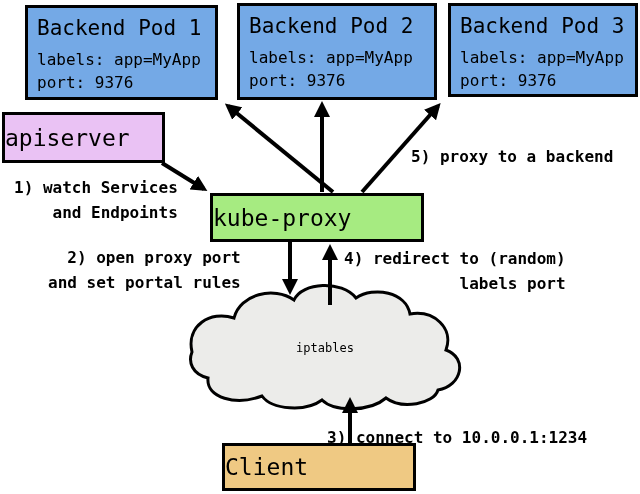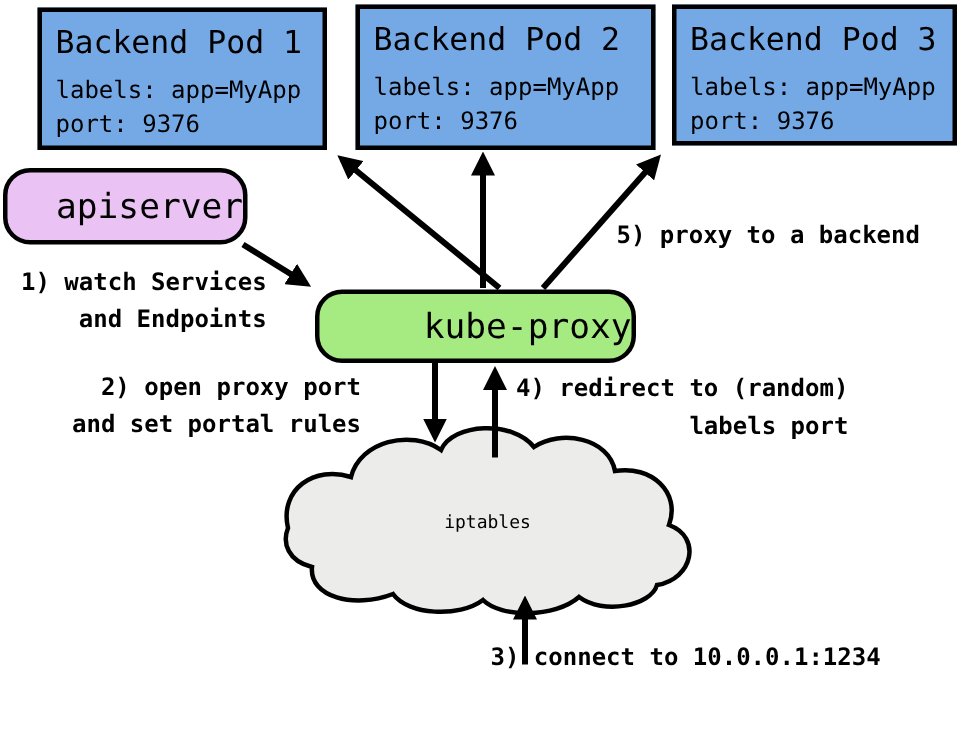--- a/index.html
+++ b/index.html
@@ -16,22 +16,22 @@
     box-sizing:border-box;
     border:3px solid #000;
   }
   .pod{
     background:#74A9E6;
     padding:6px 9px;
   }
   .pod-title{font-size:21px;line-height:28px;color:#000;margin:0 0 6px 0;white-space:nowrap;}
   .pod-detail{font-size:16px;line-height:23px;color:#000;white-space:nowrap;}
   .label-box{
-    display:flex;align-items:center;justify-content:flex-end;
-    font-size:23px;color:#000;border-radius:18px;
+    display:flex;align-items:center;justify-content:flex-start;
+    font-size:23px;color:#000;
   }
   #apiserver-box{left:2px;top:112px;width:163px;height:51px;background:#EAC2F4;}
   #kube-proxy-box{left:210px;top:193px;width:214px;height:49px;background:#A6EB81;}
   #client-box{left:222px;top:443px;width:194px;height:48px;background:#EFC983;}
   #pod-1{left:25px;top:5px;width:193px;height:95px;}
   #pod-2{left:237px;top:3px;width:200px;height:97px;}
   #pod-3{left:448px;top:3px;width:190px;height:94px;}
   .step{
     position:absolute;
     font-weight:bold;
@@ -103,20 +103,23 @@
   <div class="box label-box" id="apiserver-box">
     <span>apiserver</span>
   </div>
 
   <div class="box label-box" id="kube-proxy-box">
     <span>kube-proxy</span>
   </div>
 
   <div id="iptables-label">iptables</div>
 
+  <div class="box label-box" id="client-box">
+    <span>Client</span>
+  </div>
 
   <div class="step" id="step-1">
     <div>1) watch Services</div>
     <div>and Endpoints</div>
   </div>
 
   <div class="step" id="step-2">
     <div>2) open proxy port</div>
     <div>and set portal rules</div>
   </div>

